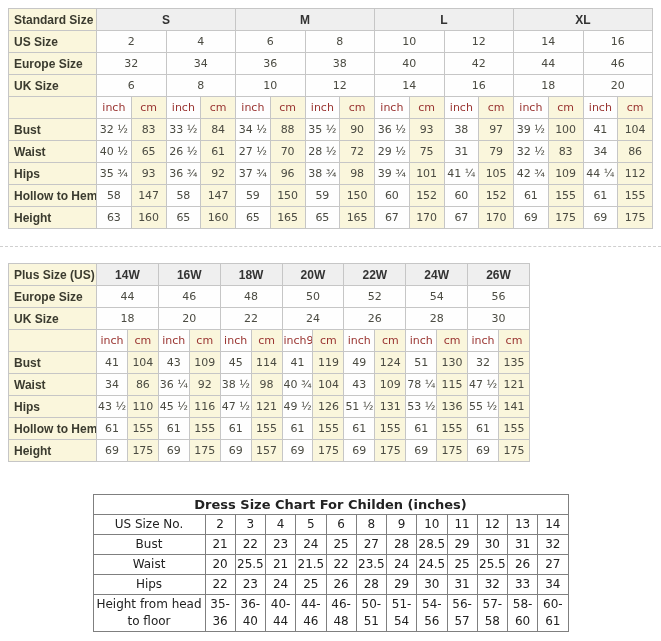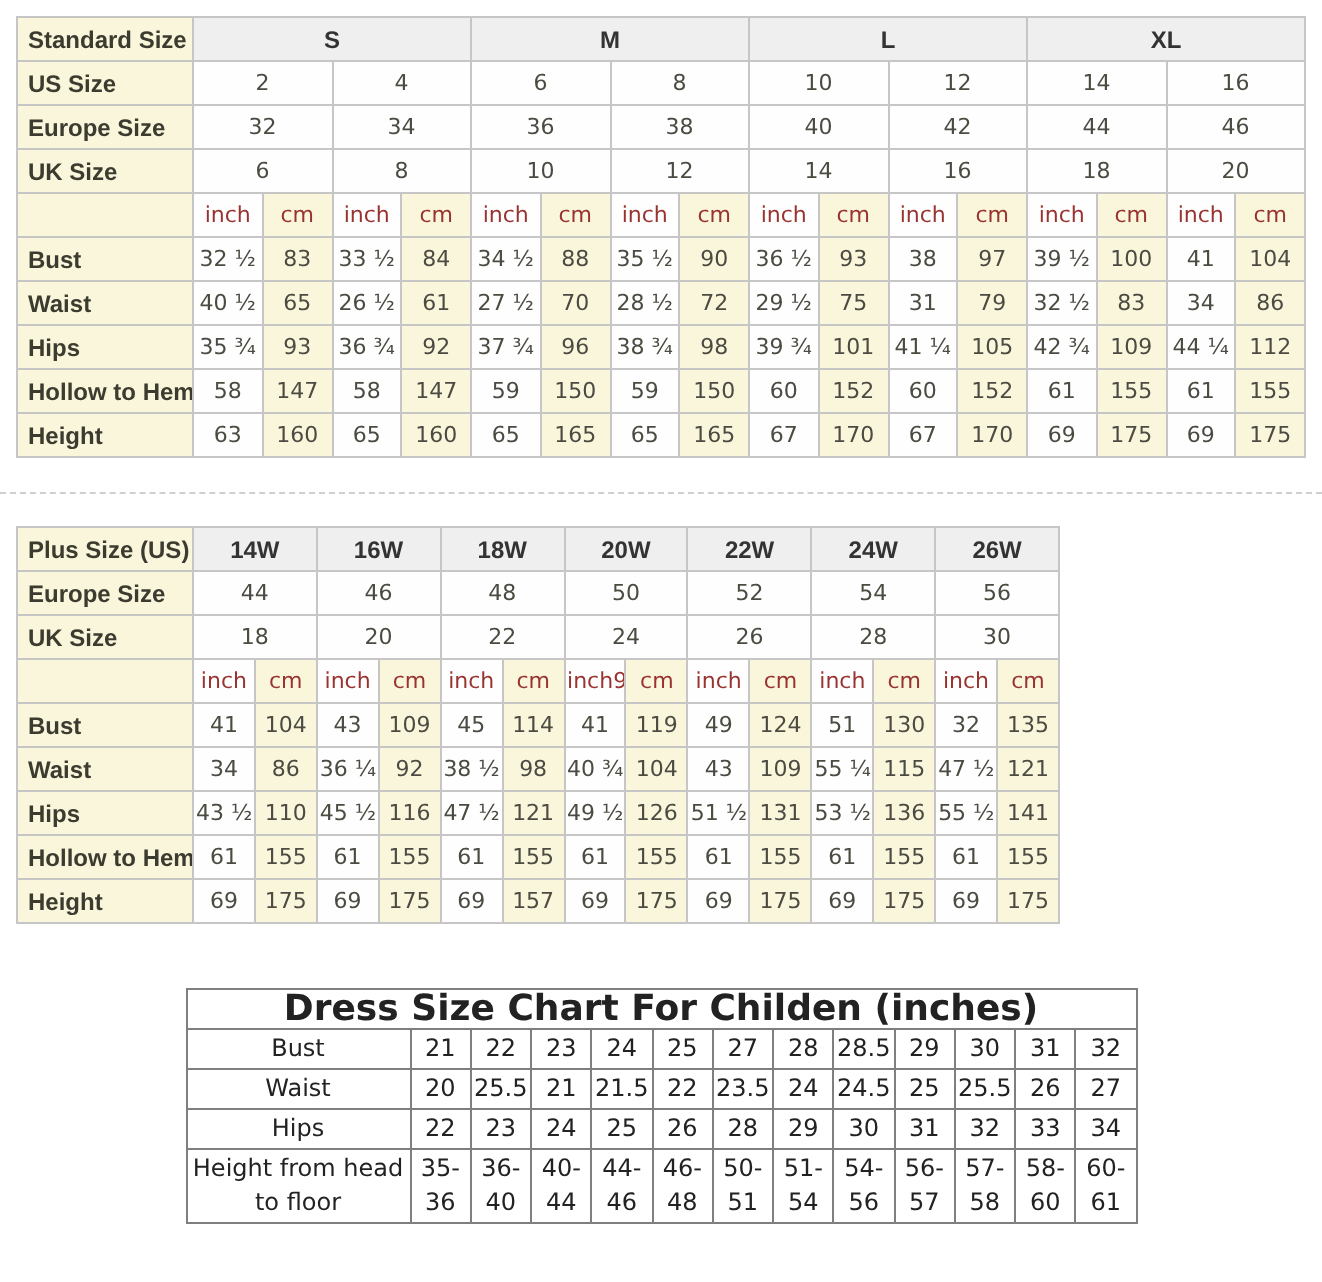--- a/index.html
+++ b/index.html
@@ -57,21 +57,21 @@
     font-size: 12px;
     color: #222222;
   }
   .children-table td {
     border: 1px solid var(--border_dark, #7f7f7f);
     text-align: center;
     padding: 1px 0;
     line-height: 17px;
     background: #ffffff;
   }
-  .children-table td.title { font-weight: bold; font-size: 18px; }
+  .children-table td.title { font-weight: bold; font-size: 13px; }
   .children-table col.c-label { width: 112px; }
 </style>
 </head>
 <body>
 
 <div class="page">
 
   <table class="size-table standard">
     <colgroup>
         <col class="c-label">
@@ -340,21 +340,21 @@
           <td>34</td>
           <td class="cream">86</td>
           <td>36 ¼</td>
           <td class="cream">92</td>
           <td>38 ½</td>
           <td class="cream">98</td>
           <td>40 ¾</td>
           <td class="cream">104</td>
           <td>43</td>
           <td class="cream">109</td>
-          <td>55 ¼</td>
+          <td>78 ¼</td>
           <td class="cream">115</td>
           <td>47 ½</td>
           <td class="cream">121</td>
         </tr>
         <tr>
           <td class="label">Hips</td>
           <td>43 ½</td>
           <td class="cream">110</td>
           <td>45 ½</td>
           <td class="cream">116</td>
@@ -419,20 +419,35 @@
         <col>
         <col>
         <col>
         <col>
         <col>
       </colgroup>
       <tbody>
       <tr>
         <td class="title" colspan="13">Dress Size Chart For Childen (inches)</td>
       </tr>
+    <tr>
+          <td>US Size No.</td>
+          <td>2</td>
+          <td>3</td>
+          <td>4</td>
+          <td>5</td>
+          <td>6</td>
+          <td>8</td>
+          <td>9</td>
+          <td>10</td>
+          <td>11</td>
+          <td>12</td>
+          <td>13</td>
+          <td>14</td>
+        </tr>
         <tr>
           <td>Bust</td>
           <td>21</td>
           <td>22</td>
           <td>23</td>
           <td>24</td>
           <td>25</td>
           <td>27</td>
           <td>28</td>
           <td>28.5</td>

